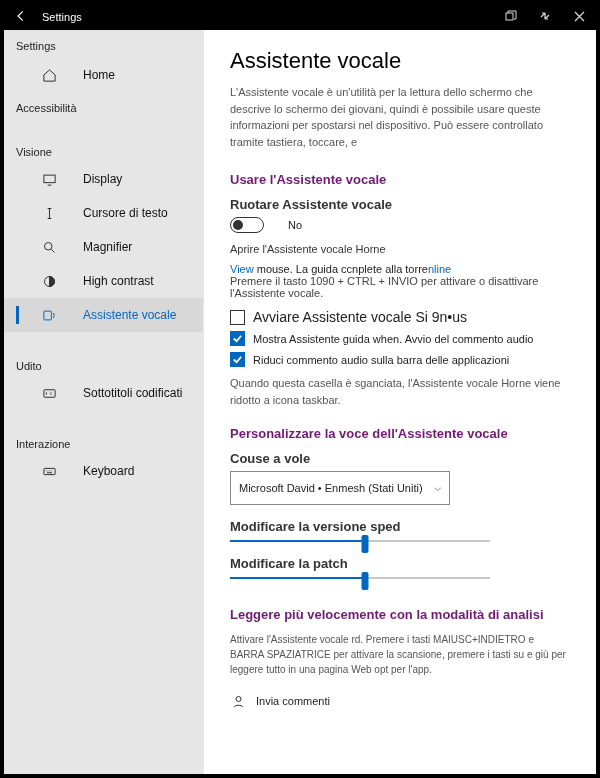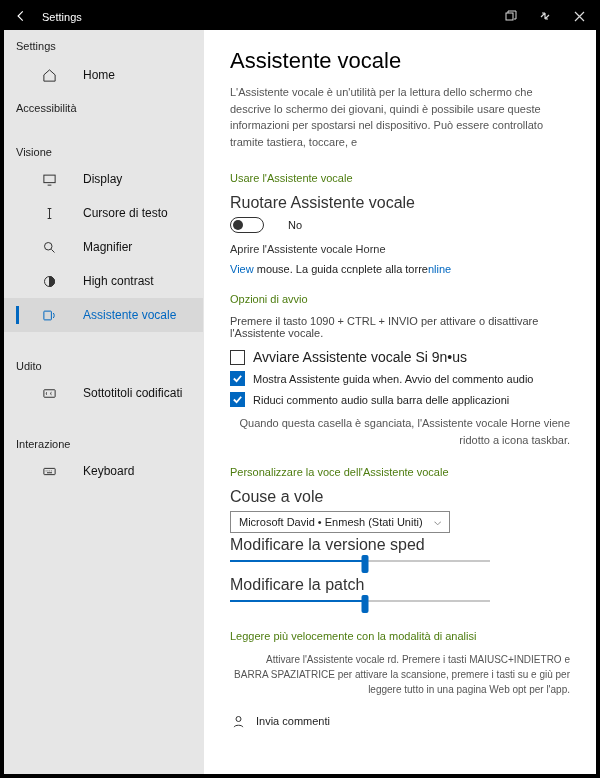--- a/index.html
+++ b/index.html
@@ -14,34 +14,34 @@
   .sb-title { padding:10px 12px 6px; font-size:11px; color:#222;}
   .sb-item { display:flex; align-items:center; gap:26px; padding:8px 12px; cursor:pointer; }
   .sb-item.selected { background:#d8d8d8; }
   .sb-item .marker { width:3px; height:18px; background:transparent; margin-right:-4px;}
   .sb-item.selected .marker { background:#0067c0; }
   .sb-icon { width:16px; height:16px; display:inline-flex; align-items:center; justify-content:center; color:#333; font-size:13px;}
   .sb-group { padding:10px 12px 4px; font-size:11px; color:#222; }
   .main { flex:1; overflow-y:auto; padding:18px 26px 30px 26px; font-size:11px; color:#222;}
   .main h1 { font-size:22px; font-weight:400; margin-bottom:10px; color:#000;}
   .desc { color:#555; line-height:1.5; margin-bottom:22px; font-size:11px;}
-  .main h2 { font-size:11px; font-weight:400; margin:18px 0 10px; color:#4d7c0f;}
-  .lbl { font-size:16px; color:#333; margin-bottom:5px;}
+  .main h2 { font-size:13px; font-weight:700; margin:18px 0 10px; color:#701a75;}
+  .lbl { font-size:13px; color:#333; margin-bottom:5px;font-weight:bold;}
   .toggle-row { display:flex; align-items:center; gap:24px; margin-bottom:10px;}
   .toggle { width:34px; height:16px; border:1px solid #333; border-radius:8px; position:relative; background:#fff; cursor:pointer;}
   .toggle .knob { position:absolute; left:2px; top:2px; width:10px; height:10px; background:#333; border-radius:50%;}
   .sublabel { color:#333; font-size:11px; margin-top:6px;}
   .link-line { margin-top:8px; font-size:11px;}
   .link-line .lk, .lk { color:#0067c0; cursor:pointer;}
   .checkline { display:flex; align-items:center; gap:8px; margin:6px 0; font-size:11px;}
   .chk { width:15px; height:15px; border:1px solid #333; display:inline-flex; align-items:center; justify-content:center; cursor:pointer;}
   .chk.on { background:#0067c0; border-color:#0067c0; color:#fff;}
   .chk.on svg { stroke:#fff;}
-  .para { color:#555; margin:8px 0 16px; line-height:1.5;text-align:right;}
-  .voice-select { width:220px; border:1px solid #888; padding:4px 8px; font-size:11px; display:flex; justify-content:space-between; align-items:center; background:#fff; cursor:pointer; margin-bottom:3px;}
+  .para { color:#555; margin:8px 0 16px; line-height:1.5;}
+  .voice-select { width:220px; border:1px solid #888; padding:10px 8px; font-size:11px; display:flex; justify-content:space-between; align-items:center; background:#fff; cursor:pointer; margin-bottom:14px;}
   .slider-wrap { margin:6px 0 14px;}
   .slider-track { position:relative; height:2px; background:#c8c8c8; width:260px;}
   .slider-fill { position:absolute; left:0; top:0; height:2px; background:#0067c0;}
   .slider-thumb { position:absolute; top:-5px; width:7px; height:18px; background:#0067c0; border-radius:2px; transform:translateX(-50%); cursor:pointer;}
   .feedback { display:flex; align-items:center; gap:10px; margin-top:14px; cursor:pointer;}
   .caret { font-size:9px; color:#555;}
   
   .main::-webkit-scrollbar{width:6px;} .main::-webkit-scrollbar-thumb{background:#bbb;}
   .hint { font-size:11px; color:#444; margin-bottom:10px;}
 </style>
@@ -178,21 +178,20 @@
         <div class="toggle">
             <div class="knob"></div>
           </div>
         <span>No</span>
       </div>
       <div class="sublabel">Aprire l'Assistente vocale Horne</div>
       <div class="link-line">
         <span class="lk">View</span><span> mouse. La guida ccnplete alla torre</span><span class="lk">nline</span>
       </div>
 
-      <h2>Opzioni di avvio</h2>
       <div class="hint">Premere il tasto 1090 + CTRL + INVIO per attivare o disattivare l'Assistente vocale.</div>
 
       <div class="checkline" style="font-size:14px;">
         <span class="chk"></span>
         <span>Avviare Assistente vocale Si 9n•us</span>
       </div>
       <div class="checkline">
         <span class="chk on">
             <svg width="11" height="11" viewBox="0 0 12 12" fill="none" stroke="#fff" stroke-width="2">
               <path d="M2 6l3 3 5-6"></path>

